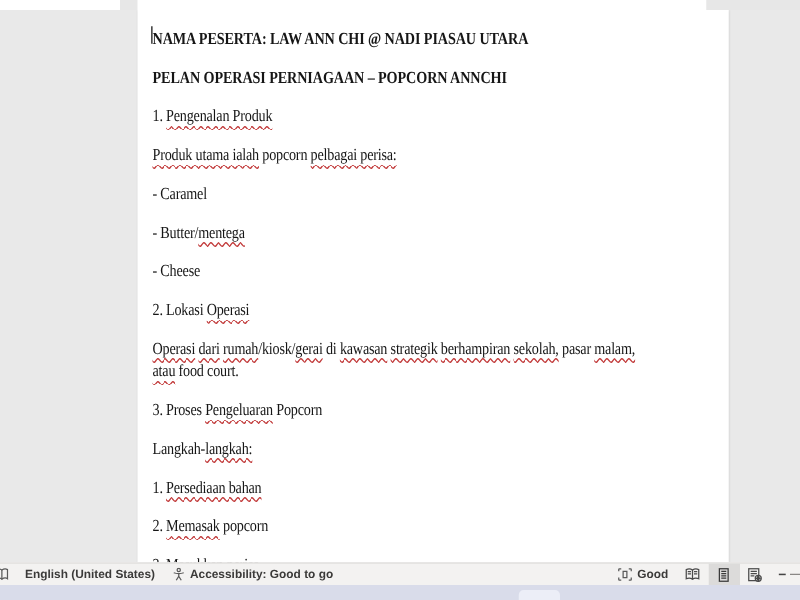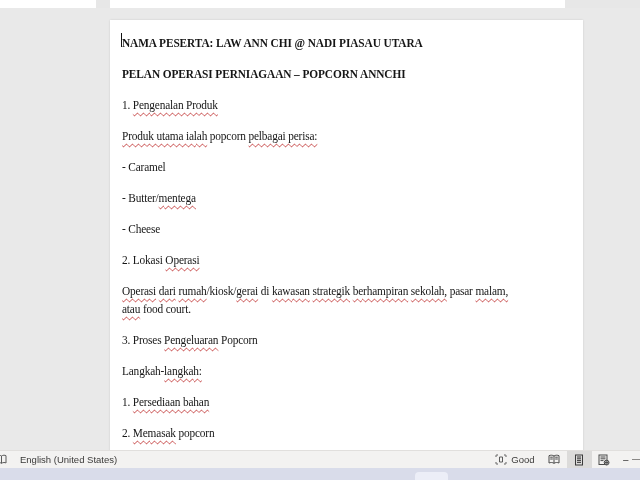--- a/index.html
+++ b/index.html
@@ -6,36 +6,36 @@
   html,body { width:640px; height:480px; overflow:hidden; }
   body { position:relative; font-family:"Liberation Sans", sans-serif; background:#e9e9e9; }
 
   
   .top-strip { position:absolute; left:0; top:0; width:640px; height:8px; background:#ffffff; }
   .top-notch-left  { position:absolute; left:96px;  top:0; width:14px; height:8px; background:#e7e7e7; }
   .top-notch-right { position:absolute; left:565px; top:0; width:75px; height:8px; background:#e7e7e7; }
 
   
   .doc-canvas { position:absolute; left:0; top:8px; width:640px; height:442px; background:#e9e9e9; overflow:hidden; }
-  .page { position:absolute; left:110px; top:12px; width:473px; height:442px; background:#ffffff;
+  .page { position:absolute; left:110px; top:0; width:473px; height:442px; background:#ffffff;
           box-shadow:0 0 2px rgba(0,0,0,.12); overflow:hidden; }
   .page-inner { padding:14px 18px 0 12px; }
 
   .para { font-family:"Liberation Serif","DejaVu Serif",serif; font-size:13.5px; line-height:18px;
           color:#161616; margin:0 0 13px 0; width:120%;
           transform:scaleX(0.84); transform-origin:0 0; letter-spacing:-0.2px; }
   .para.bold { font-weight:700; letter-spacing:-0.1px; }
   .sp { text-decoration:underline; text-decoration-style:wavy; text-decoration-color:#c23b3b;
         text-decoration-thickness:1px; text-underline-offset:2.5px; text-decoration-skip-ink:none; }
   .caret { position:absolute; left:11px; top:13px; width:1px; height:14px; background:#111; }
 
   
   .status-bar { position:absolute; left:0; top:450px; width:640px; height:18px; background:#f3f2f1;
                 border-top:1px solid #e1dfdd; display:flex; align-items:flex-start;
-                font-size:9.5px; color:#3b3a39; }
+                font-size:9.5px; color:#3b3a39;font-weight:bold; }
   .sb-left { display:flex; align-items:center; height:100%; }
   .sb-right { margin-left:auto; display:flex; align-items:center; height:100%; }
   .sb-item { display:flex; align-items:center; height:100%; padding:0 7px; cursor:default; }
   .sb-icon { display:inline-flex; align-items:center; justify-content:center; margin-right:4px; }
   .clipped-icon { margin-left:-6px; padding:0 2px; }
   .view-btn { width:25px; height:18px; display:flex; align-items:center; justify-content:center; }
   .view-btn.selected { background:#dcdbda; }
   .zoom-out { font-size:11px; color:#444; padding:0 3px 0 6px; }
   .zoom-track { width:14px; height:1px; background:#8a8886; margin-right:-6px; }
 
@@ -80,20 +80,30 @@
       <span class="sb-icon">
         <svg width="11" height="11" viewBox="0 0 11 11" fill="none" stroke="#5a5a5a" stroke-width="1">
           <path d="M5.5 2 C4 1 2 1 1 1.7 V9 C2 8.3 4 8.3 5.5 9.3 C7 8.3 9 8.3 10 9 V1.7 C9 1 7 1 5.5 2 Z"></path>
           <path d="M5.5 2 V9.3"></path>
         </svg>
       </span>
     </div>
     <div class="sb-item">
       <span>English (United States)</span>
     </div>
+    <div class="sb-item">
+      <span class="sb-icon">
+        <svg width="10" height="11" viewBox="0 0 10 11" fill="none" stroke="#5a5a5a" stroke-width="1">
+          <circle cx="5" cy="2" r="1.3"></circle>
+          <path d="M1 4.2 C3 5 7 5 9 4.2"></path>
+          <path d="M5 5 V7 L3 10.2 M5 7 L7 10.2"></path>
+        </svg>
+      </span>
+      <span>Accessibility: Good to go</span>
+    </div>
   </div>
 
   <div class="sb-right">
     <div class="sb-item">
       <span class="sb-icon">
         <svg width="12" height="11" viewBox="0 0 12 11" fill="none" stroke="#5a5a5a" stroke-width="1">
           <path d="M1 3 V1.5 Q1 1 1.5 1 H3"></path>
           <path d="M9 1 H10.5 Q11 1 11 1.5 V3"></path>
           <path d="M11 8 V9.5 Q11 10 10.5 10 H9"></path>
           <path d="M3 10 H1.5 Q1 10 1 9.5 V8"></path>

